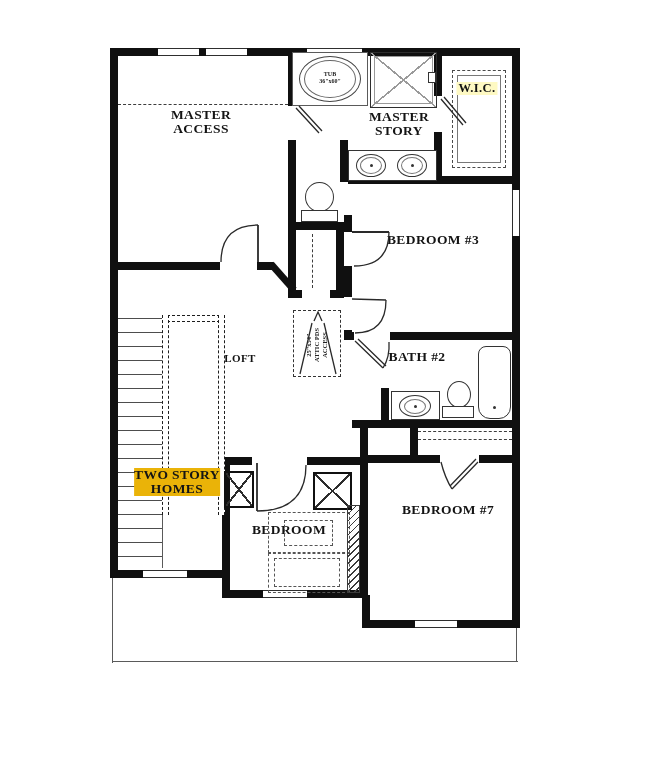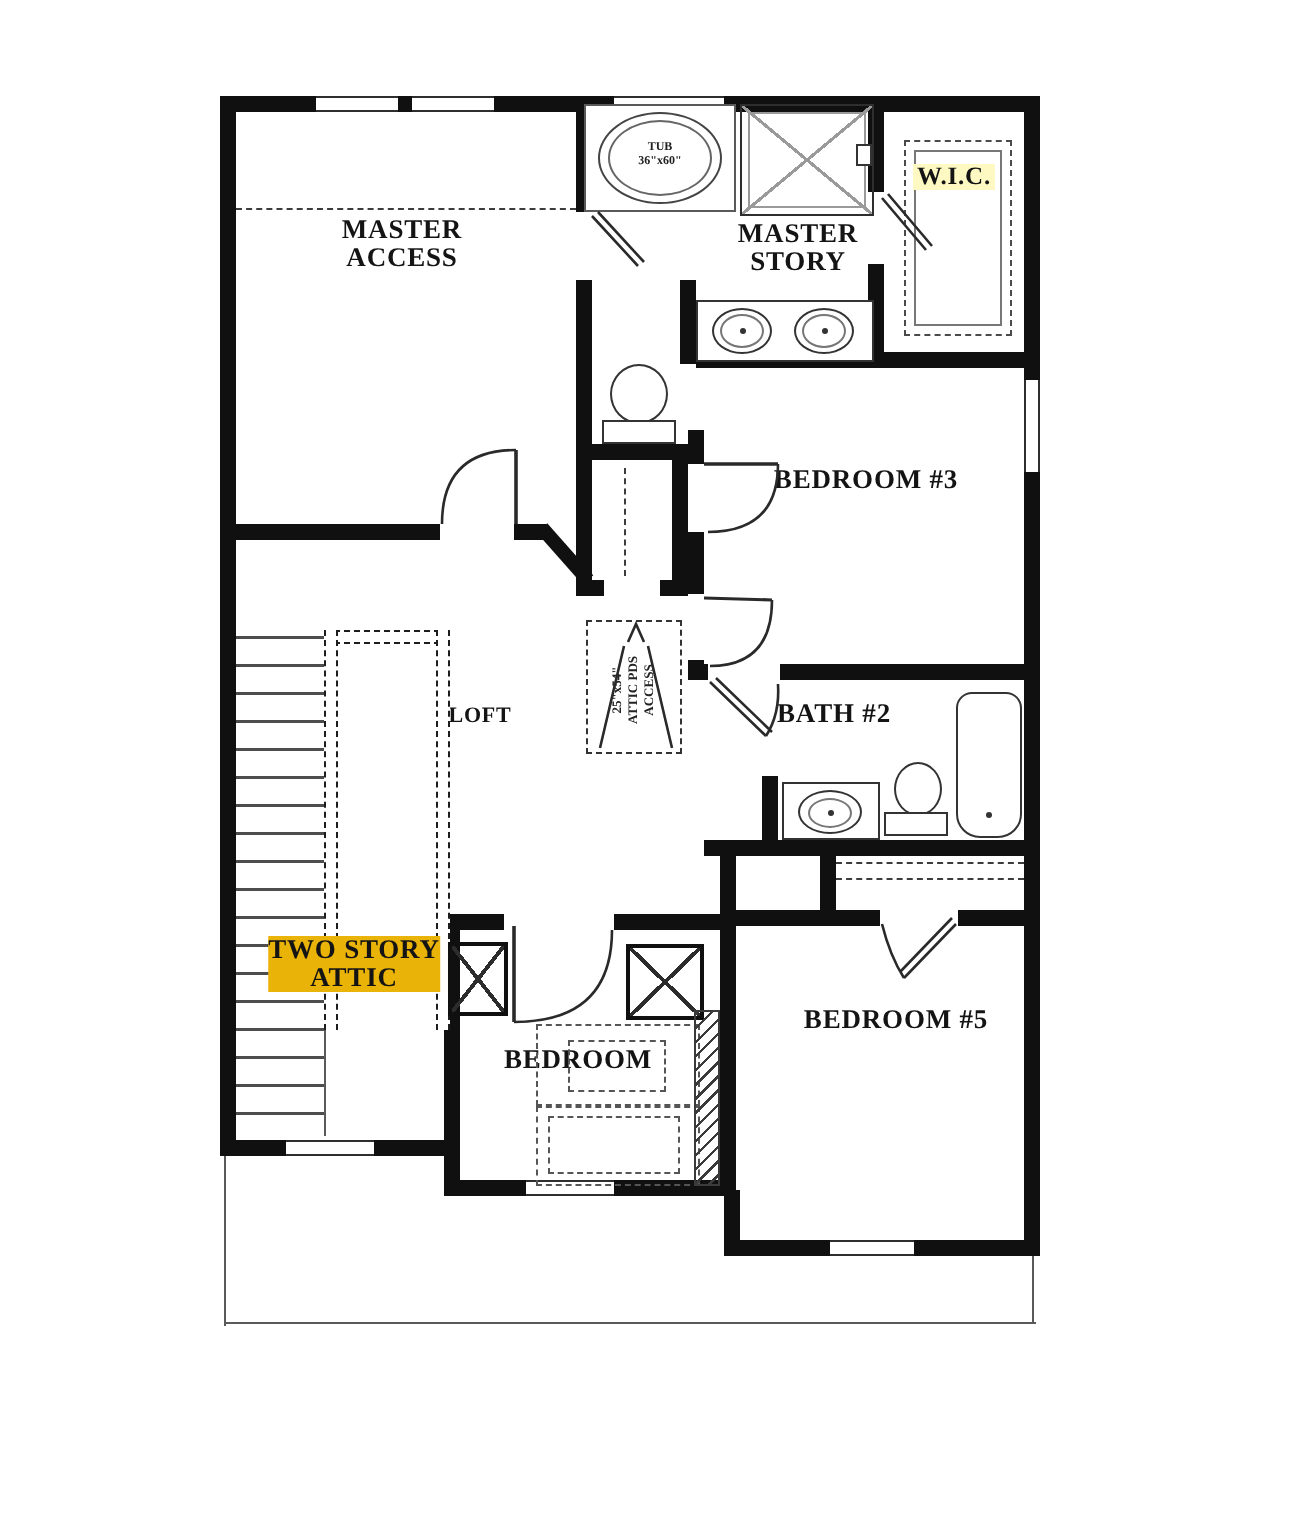--- a/index.html
+++ b/index.html
@@ -174,36 +174,36 @@
   <div class="thinbox" style="left:478px;top:346px;width:33px;height:73px;border:1.6px solid #333;border-radius:8px 8px 12px 12px;"></div>
   <div class="ellipse" style="left:493px;top:406px;width:3px;height:3px;background:#333;"></div>
 
   <div class="stairs" style="left:118px;top:318px;width:44px;height:250px;"></div>
   <div class="thinline" style="left:162px;top:318px;width:1.4px;height:250px;"></div>
   <div class="railH" style="left:162px;top:315px;width:63px;"></div>
   <div class="railV" style="left:162px;top:315px;height:200px;"></div>
   <div class="railV" style="left:218px;top:315px;height:200px;"></div>
   <div class="lbl" style="left:177px;top:468px;background:#eab308;">
     <span>TWO STORY</span><br>
-    <span>ATTIC</span>
+    <span>HOMES</span>
   </div>
 
   <div class="xbox" style="left:224px;top:471px;width:30px;height:37px;"></div>
   <div class="xbox" style="left:313px;top:472px;width:39px;height:38px;"></div>
   <div class="lbl" style="left:289px;top:523px;">
     <span>BEDROOM</span>
   </div>
   <div class="dashbox" style="left:268px;top:512px;width:82px;height:41px;border-color:#555;"></div>
   <div class="dashbox" style="left:284px;top:520px;width:49px;height:26px;border-color:#555;"></div>
   <div class="dashbox" style="left:268px;top:553px;width:82px;height:40px;border-color:#555;"></div>
   <div class="dashbox" style="left:274px;top:558px;width:66px;height:29px;border-color:#555;"></div>
   <div class="hatch" style="left:347px;top:505px;width:13px;height:88px;"></div>
 
   <div class="lbl" style="left:448px;top:503px;">
-    <span>BEDROOM #5</span>
+    <span>BEDROOM #7</span>
   </div>
 
 
   <svg class="svgo" width="648" height="768" viewBox="0 0 648 768">
     <g stroke="#2a2a2a" stroke-width="1.3" fill="none">
 
       <path d="M258,225 L258,262" stroke-width="1.8"></path>
       <path d="M258,225 Q221,225 221,262"></path>
 
       <path d="M271,264 L294,290" stroke-width="7" stroke="#101010"></path>

